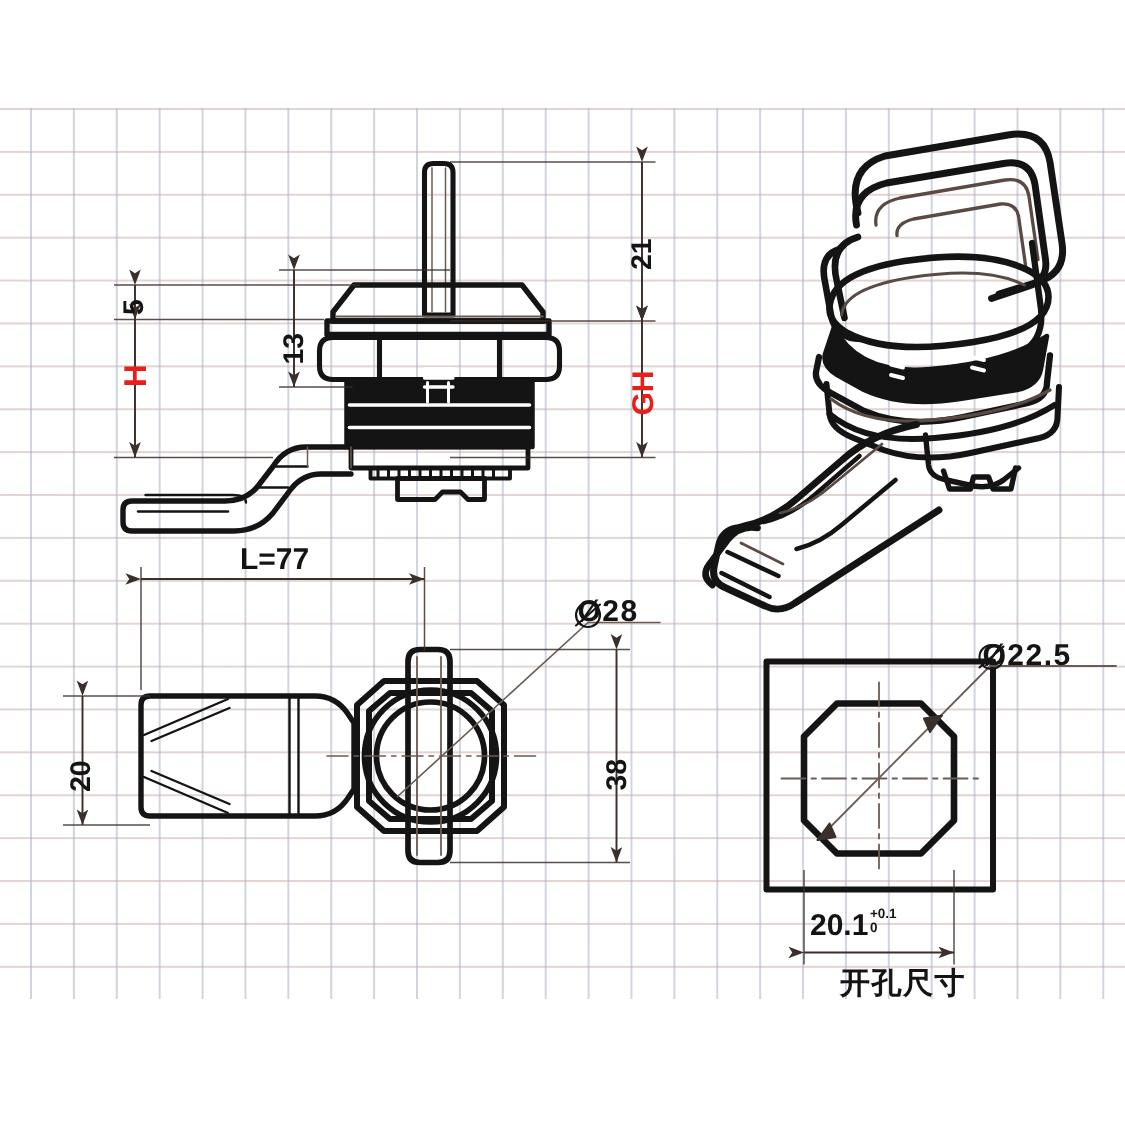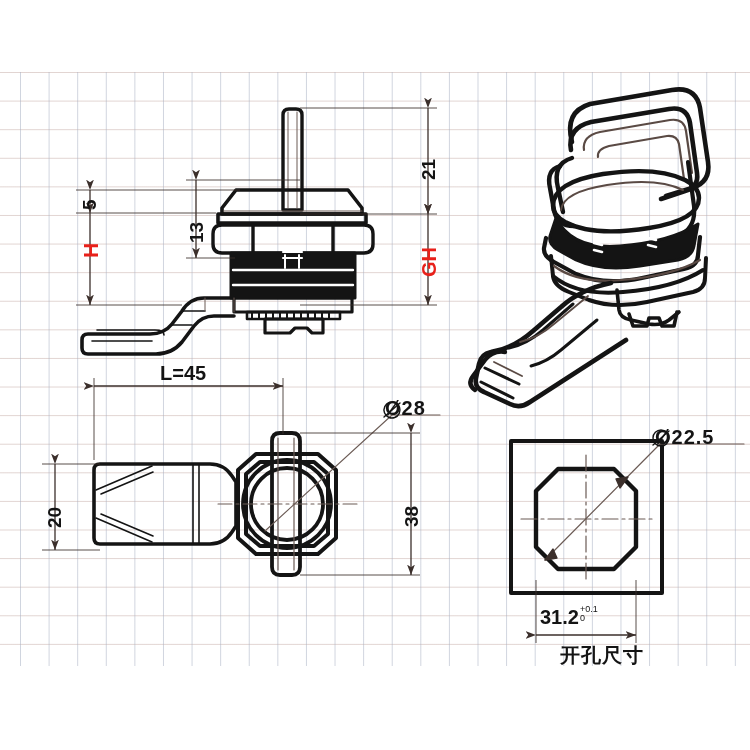--- a/index.html
+++ b/index.html
@@ -25,21 +25,21 @@
     position:absolute;color:#141414;font-weight:bold;
     font-family:"Liberation Sans","DejaVu Sans",sans-serif;
     white-space:nowrap;line-height:1;
   }
   .lbl.red{color:#e8201a;}
   .rot{transform:rotate(-90deg);transform-origin:left top;}
   .tol{
     display:inline-block;vertical-align:top;font-size:9px;line-height:0.95;
     font-weight:bold;margin-left:1px;position:relative;top:-2px;
   }
-  .tol b{display:block;font-weight:normal;}
+  .tol b{display:block;font-weight:bold;}
   .cjk{font-family:"DejaVu Sans","Liberation Sans",sans-serif;font-weight:bold;}
 </style>
 </head>
 <body>
 
 <div id="sheet">
 
   <div id="grid"></div>
 
   <svg class="layer" viewBox="0 0 750 750">
@@ -362,29 +362,29 @@
   <div class="lbl rot red" style="left:80px;top:258px;font-size:21px;">H</div>
 
   <div class="lbl rot" style="left:80px;top:210px;font-size:19px;">5</div>
 
   <div class="lbl rot" style="left:187px;top:243px;font-size:19px;">13</div>
 
   <div class="lbl rot" style="left:419px;top:180px;font-size:19px;">21</div>
 
   <div class="lbl rot red" style="left:419px;top:277px;font-size:20px;">GH</div>
 
-  <div class="lbl" style="left:160px;top:363px;font-size:20px;">L=45</div>
+  <div class="lbl" style="left:160px;top:363px;font-size:20px;">L=77</div>
 
   <div class="lbl rot" style="left:45px;top:528px;font-size:19px;">20</div>
 
   <div class="lbl rot" style="left:402px;top:527px;font-size:19px;">38</div>
 
   <div class="lbl" style="left:385px;top:398px;font-size:20px;letter-spacing:1px;">Ø28</div>
 
   <div class="lbl" style="left:655px;top:427px;font-size:20px;letter-spacing:1px;text-align:right;">Ø22.5</div>
 
   <div class="lbl" style="left:540px;top:607px;font-size:20px;">
-    <span>31.2</span><span class="tol"><b>+0.1</b><b>0</b></span>
+    <span>20.1</span><span class="tol"><b>+0.1</b><b>0</b></span>
   </div>
 
   <div class="lbl cjk" style="left:560px;top:645px;font-size:20px;letter-spacing:1px;">开孔尺寸</div>
 
 </div>
 
 </body></html>

